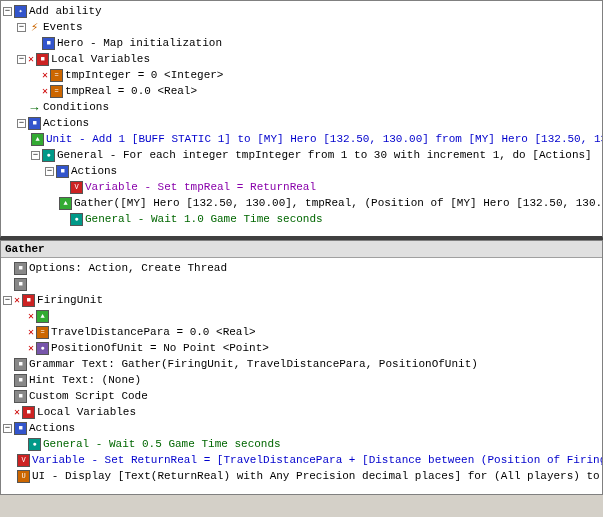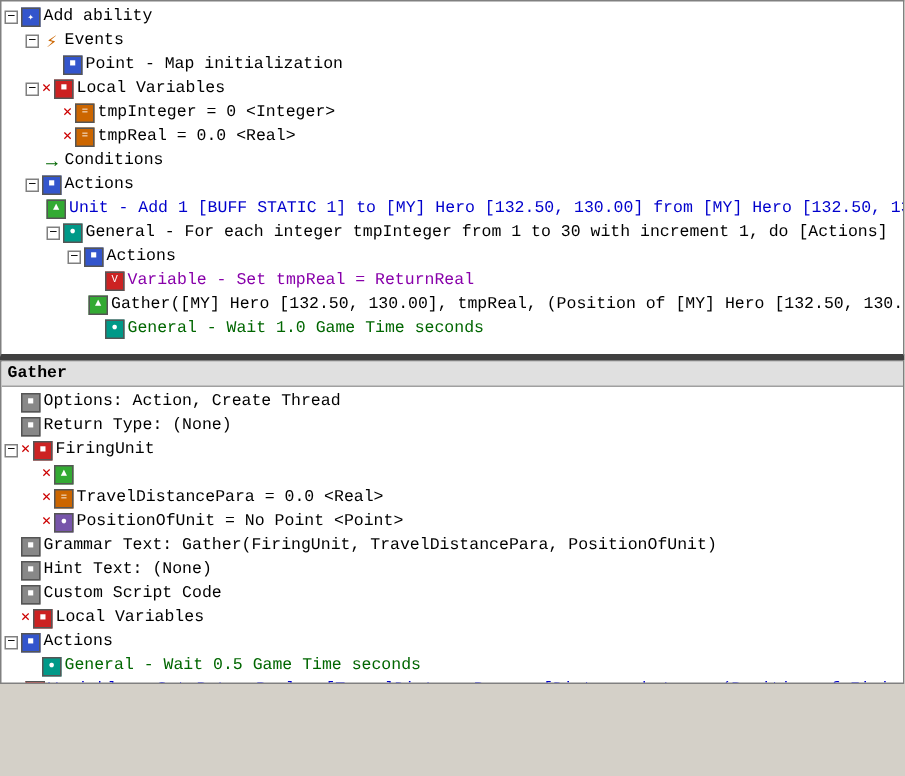--- a/index.html
+++ b/index.html
@@ -17,21 +17,21 @@
       border: 1px solid #808080;
       overflow: hidden;
     }
 
     .panel-top {
       height: 238px;
       border-bottom: 2px solid #404040;
     }
 
     .panel-bottom {
-      height: 216px;
+      height: 255px;
     }
 
     .tree-container {
       padding: 2px 0;
       overflow: hidden;
     }
 
     .tree-item {
       display: flex;
       align-items: center;
@@ -116,21 +116,21 @@
 
     <div class="tree-item indent-1">
       <span class="minus-expand">−</span>
       <span class="sq-icon" style="background:transparent;border:none;color:#cc6600;font-size:12px;">⚡</span>
       <span class="label-text text-normal">Events</span>
     </div>
 
     <div class="tree-item indent-2">
       <span style="width:11px;display:inline-block;"></span>
       <span class="sq-icon sq-blue">■</span>
-      <span class="label-text text-normal">Point - Map initialization</span>
+      <span class="label-text text-normal">Hero - Map initialization</span>
     </div>
 
     <div class="tree-item indent-1">
       <span class="minus-expand">−</span>
       <span class="checkbox-x">✕</span>
       <span class="sq-icon sq-red">■</span>
       <span class="label-text text-normal">Local Variables</span>
     </div>
 
     <div class="tree-item indent-2">
@@ -210,21 +210,20 @@
 
     <div class="tree-item indent-0">
       <span style="width:11px;display:inline-block;"></span>
       <span class="sq-icon sq-gray">■</span>
       <span class="label-text text-normal">Options: Action, Create Thread</span>
     </div>
 
     <div class="tree-item indent-0">
       <span style="width:11px;display:inline-block;"></span>
       <span class="sq-icon sq-gray">■</span>
-      <span class="label-text text-normal">Return Type: (None)</span>
     </div>
 
     <div class="tree-item indent-0">
       <span class="minus-expand">−</span>
       <span class="checkbox-x">✕</span>
       <span class="sq-icon sq-red">■</span>
       <span class="label-text text-normal">FiringUnit</span>
     </div>
 
     <div class="tree-item indent-1">

